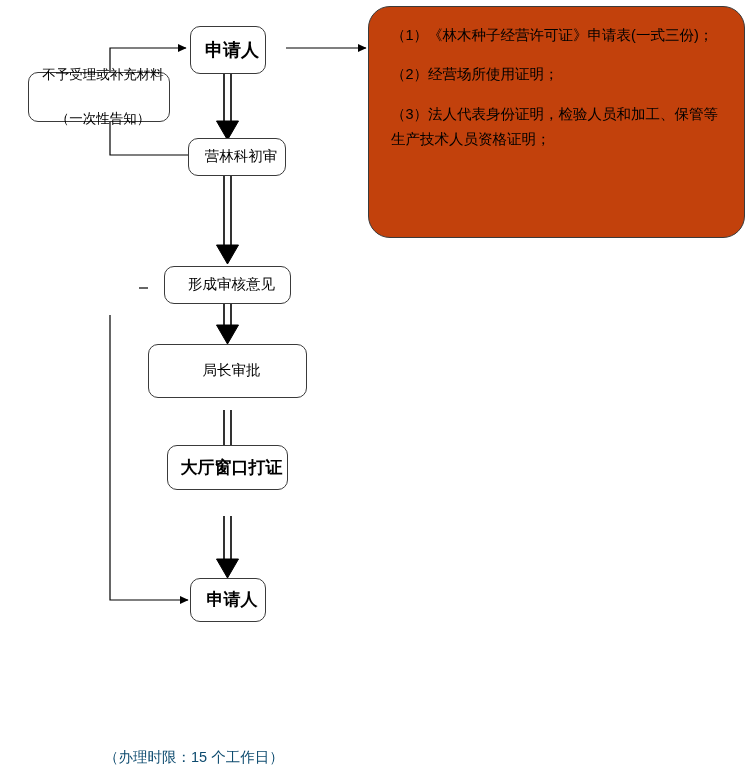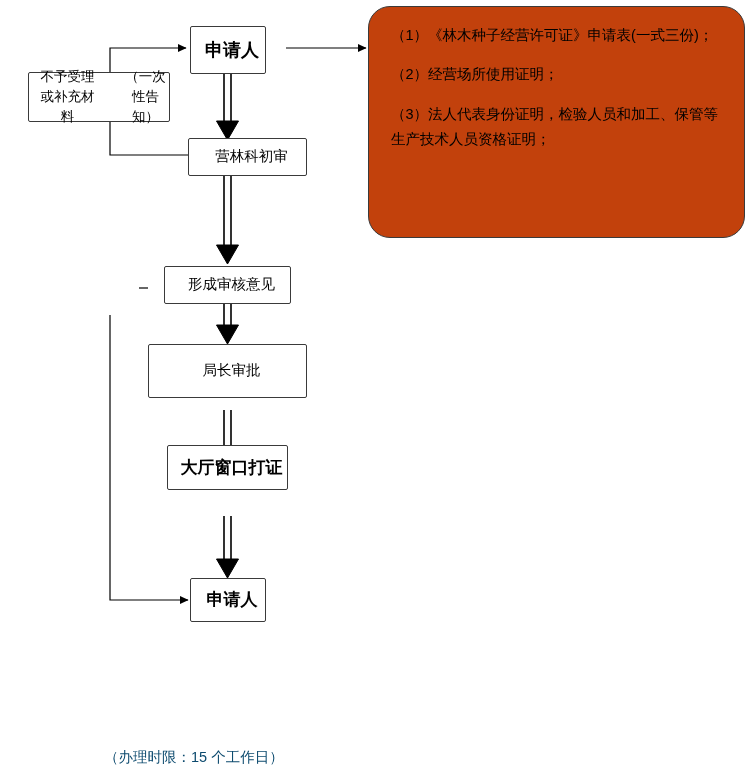--- a/index.html
+++ b/index.html
@@ -20,21 +20,21 @@
     left: 0;
     top: 0;
     width: 753px;
     height: 781px;
     pointer-events: none;
   }
   .node {
     position: absolute;
     box-sizing: border-box;
     border: 1px solid #3a3a3a;
-    border-radius: 2px;
+    border-radius: 10px;
     background: #ffffff;
     display: flex;
     align-items: center;
     justify-content: center;
     text-align: center;
     color: #000000;
     line-height: 1.5;
     z-index: 2;
     padding-left: 8px;
   }
@@ -132,26 +132,26 @@
 
     <g>
       <path d="M110,315 L110,600 L188,600" stroke="#000000" stroke-width="1.2" fill="none" marker-end="url(#thinArrow)"></path>
     </g>
   </svg>
 
   <div class="node node-bold node-xl" style="left:190px; top:26px; width:76px; height:48px;">
     <span>申请人</span>
   </div>
 
-  <div class="node node-sm" style="left:28px; top:72px; width:142px; height:50px; gap:24px;">
+  <div class="node node-sm" style="left:28px; top:72px; width:142px; height:50px; flex-direction:column;gap:24px;">
     <span>不予受理或补充材料</span>
     <span>（一次性告知）</span>
   </div>
 
-  <div class="node node-md" style="left:188px; top:138px; width:119px; height:38px;">
+  <div class="node node-md" style="left:188px; top:138px; width:98px; height:38px;">
     <span>营林科初审</span>
   </div>
 
 
   <div class="node node-md" style="left:164px; top:266px; width:127px; height:38px;">
     <span>形成审核意见</span>
   </div>
 
   <div class="node node-md" style="left:148px; top:344px; width:159px; height:54px;">
     <span>局长审批</span>

